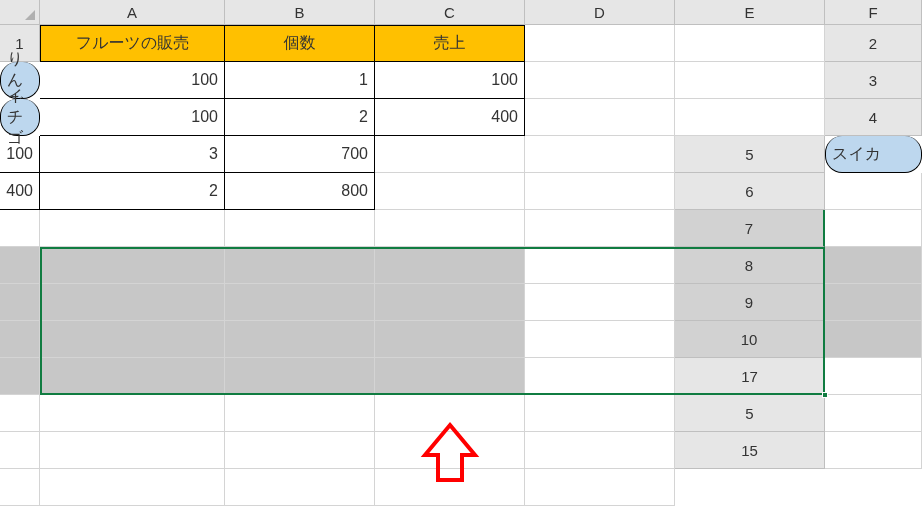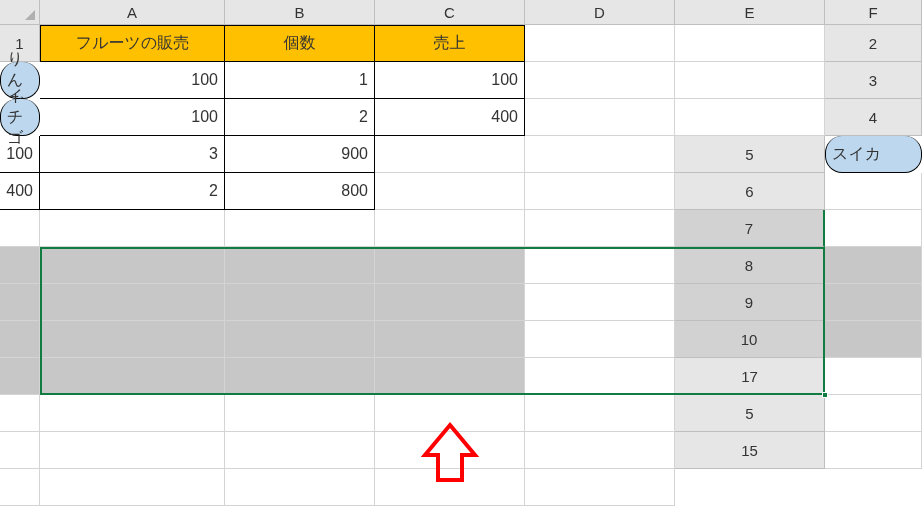--- a/index.html
+++ b/index.html
@@ -142,21 +142,21 @@
   <div class="cell tbl tbl-left fruit">イチゴ</div>
   <div class="cell tbl num">100</div>
   <div class="cell tbl num">2</div>
   <div class="cell tbl num">400</div>
   <div class="cell"></div>
   <div class="cell"></div>
 
   <div class="row-header">4</div>
   <div class="cell tbl num">100</div>
   <div class="cell tbl num">3</div>
-  <div class="cell tbl num">900</div>
+  <div class="cell tbl num">700</div>
   <div class="cell"></div>
   <div class="cell"></div>
 
   <div class="row-header">5</div>
   <div class="cell tbl tbl-left fruit">スイカ</div>
   <div class="cell tbl num">400</div>
   <div class="cell tbl num">2</div>
   <div class="cell tbl num">800</div>
   <div class="cell"></div>
   <div class="cell"></div>

